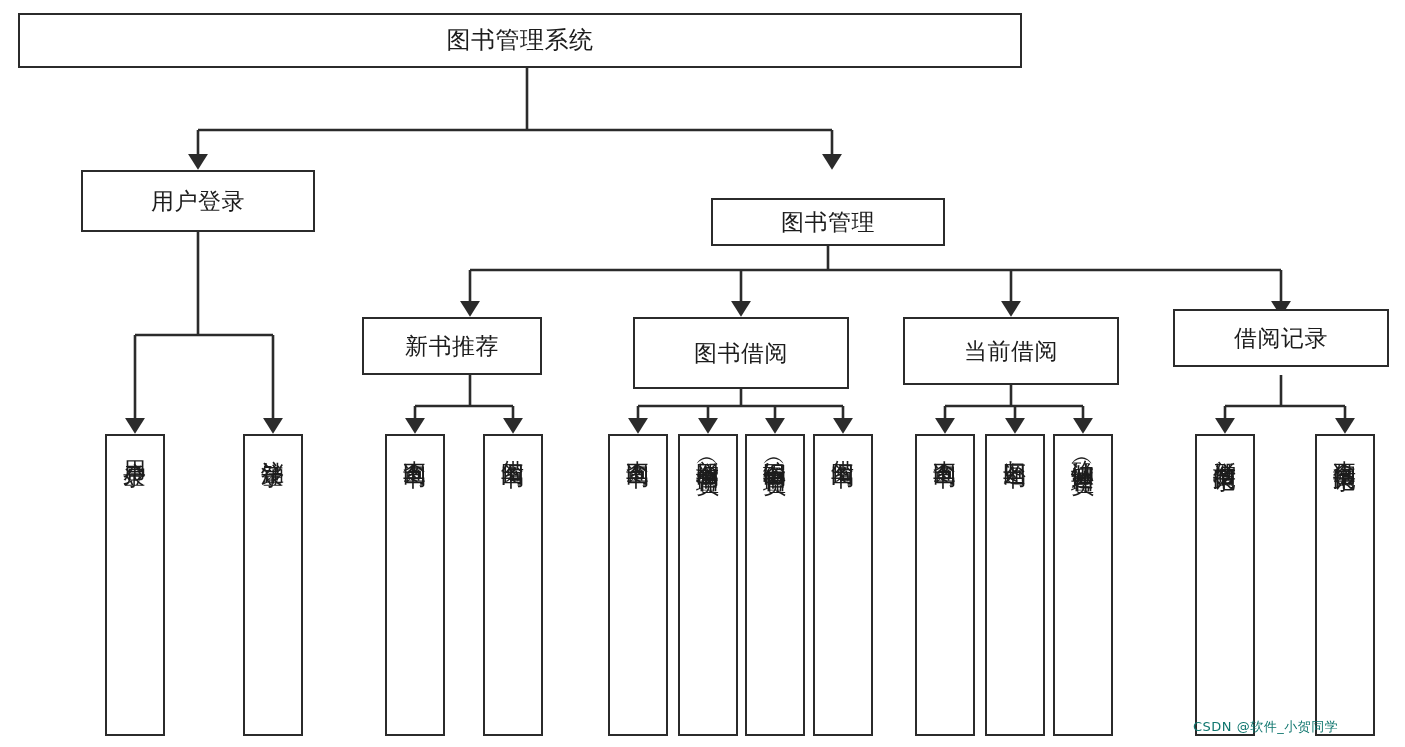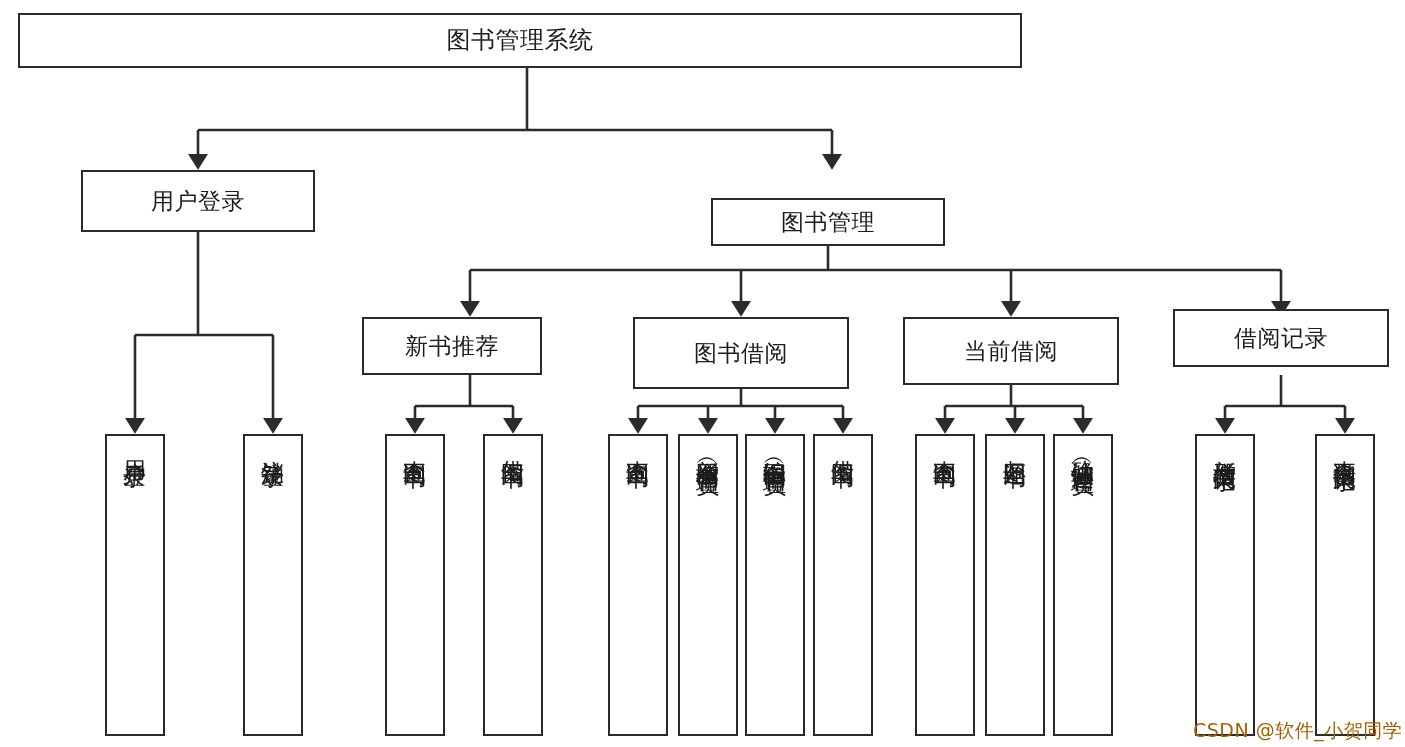--- a/index.html
+++ b/index.html
@@ -53,22 +53,22 @@
   .node.vertical .node-label {
     writing-mode: vertical-rl;
     text-orientation: upright;
     white-space: normal;
     font-size: 23px;
     line-height: 1.05;
     letter-spacing: 2px;
   }
   .watermark {
     position: absolute;
-    font-size: 19px;
-    color: #a16207;
+    font-size: 13px;
+    color: #0f766e;
     white-space: nowrap;
     z-index: 3;
     letter-spacing: 0.5px;
   }
 </style>
 </head>
 <body>
 
 <div id="canvas">
 

